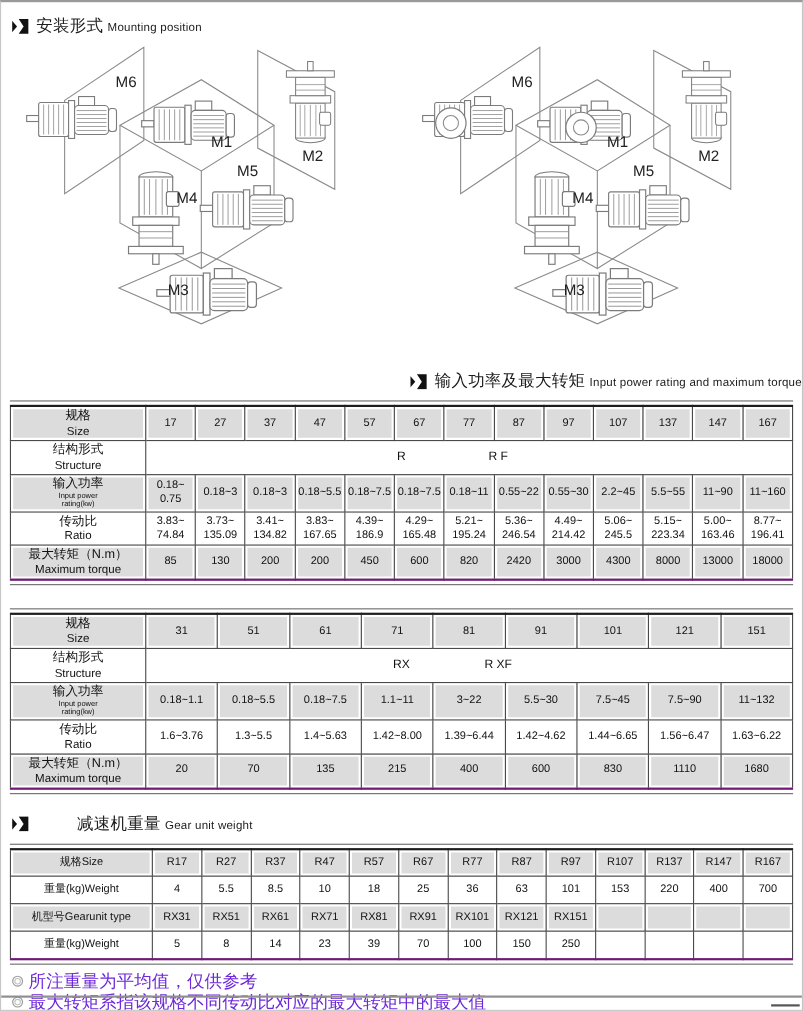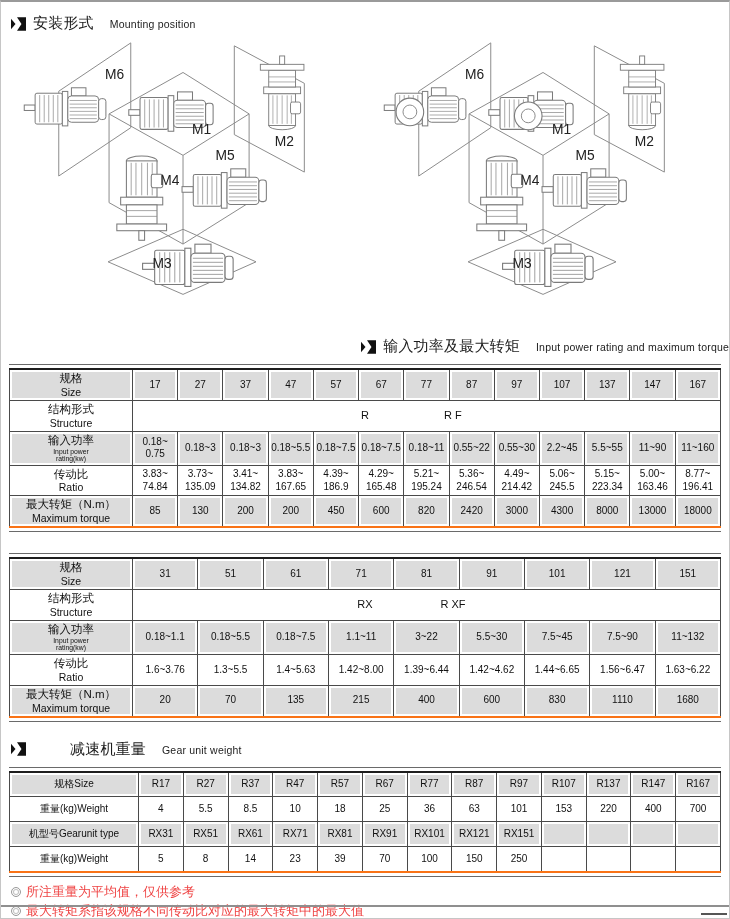--- a/index.html
+++ b/index.html
@@ -6,55 +6,55 @@
   .page {
     position:relative; width:730px; height:919px; box-sizing:border-box;
     background:#fff; overflow:hidden;
     border:1px solid #c6c6c6; border-top:2px solid #9a9a9a;
     font-family:"Liberation Sans", sans-serif; color:#222;
   }
   
   .sec-head { display:flex; align-items:center; gap:7px; margin:12px 0 0 10px; }
   .sec-head .chev { flex:0 0 auto; }
   .sec-head .t { font-size:15px; color:#1c1c1c; letter-spacing:0.2px; }
-  .sec-head .t .en { margin-left:16px; }
+  .sec-head .t .en { margin-left:4px; }
 
   
   .diagrams { display:flex; justify-content:space-between; padding:2px 6px 0 6px; height:288px; }
   .diag { width:356px; height:286px; }
   .diag text { font-size:14px; fill:#222; font-family:"Liberation Sans",sans-serif; }
   .lines { fill:none; stroke:#8a8a8a; stroke-width:1; }
   .part  { fill:#ffffff; stroke:#7b7b7b; stroke-width:1.1; }
   .rib   { stroke:#8a8a8a; stroke-width:0.8; }
 
   
   .tbl-wrap { margin:8px 8px 0 8px; border-top:1px solid #6a6a6a; border-bottom:1px solid #6a6a6a; padding:3px 0; }
   table.cat { border-collapse:collapse; table-layout:fixed; width:100%;
-              border-top:2px solid #1e1e1e; border-bottom:2px solid #f97316; }
+              border-top:2px solid #1e1e1e; border-bottom:2px solid #701a75; }
   table.cat td, table.cat th { border:1px solid #4a4a4a; text-align:center; vertical-align:middle;
               font-size:10px; color:#111; padding:2px 1px; line-height:1.25; font-weight:normal;
               overflow-wrap:break-word; word-wrap:break-word; }
   table.cat tr { height:28px; }
   table.cat tr.hd { height:30px; }
   table.cat tr.shade td, table.cat tr.shade th { background:#dcdcdc; box-shadow:inset 0 0 0 2px #fff; }
   th.lbl  { width:120px; }
   th.lbl3 { width:126px; font-size:11.5px; }
   .zh { font-size:11.5px; line-height:1.2; }
   .en { font-size:10.5px; line-height:1.15; }
   .en-tiny { font-size:6.8px; line-height:1.1; max-width:58px; margin:0 auto; }
   td.struct { position:relative; height:26px; }
   td.struct span { position:absolute; top:50%; transform:translate(-50%,-50%); font-size:11px; white-space:nowrap; }
   td.struct .s1 { left:39.5%; }
   td.struct .s2 { left:54.5%; }
   .gap14 { height:13px; }
 
   
   .notes { margin:7px 0 0 10px; }
   .note-line { display:flex; align-items:center; gap:5px; margin-bottom:2px; }
-  .note-line.zh-n { font-size:13px; color:#ef4444; height:17px; }
+  .note-line.zh-n { font-size:16px; color:#6d28d9; height:17px; }
   .ring { flex:0 0 auto; display:inline-block; width:10px; height:10px; border-radius:50%;
           border:1px solid #9a9a9a; box-sizing:border-box;
           box-shadow:inset 0 0 0 1px #fff, inset 0 0 0 2px #c2c2c2; }
 
   .bottom-rule { position:absolute; left:0; right:0; bottom:11px; border-top:2px solid #8f8f8f; }
   .crop-dash  { position:absolute; right:2px; bottom:3px; width:26px; height:2px; background:#555; }
 </style>
 </head>
 <body>
 

